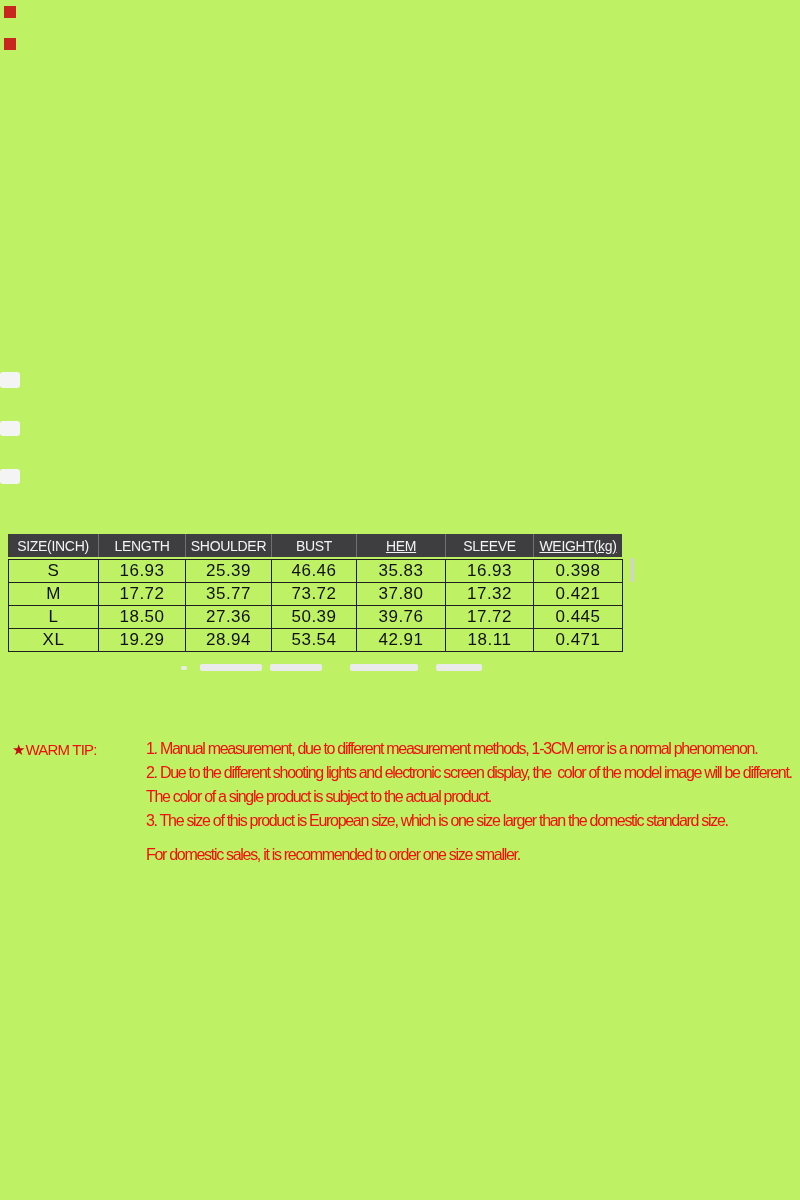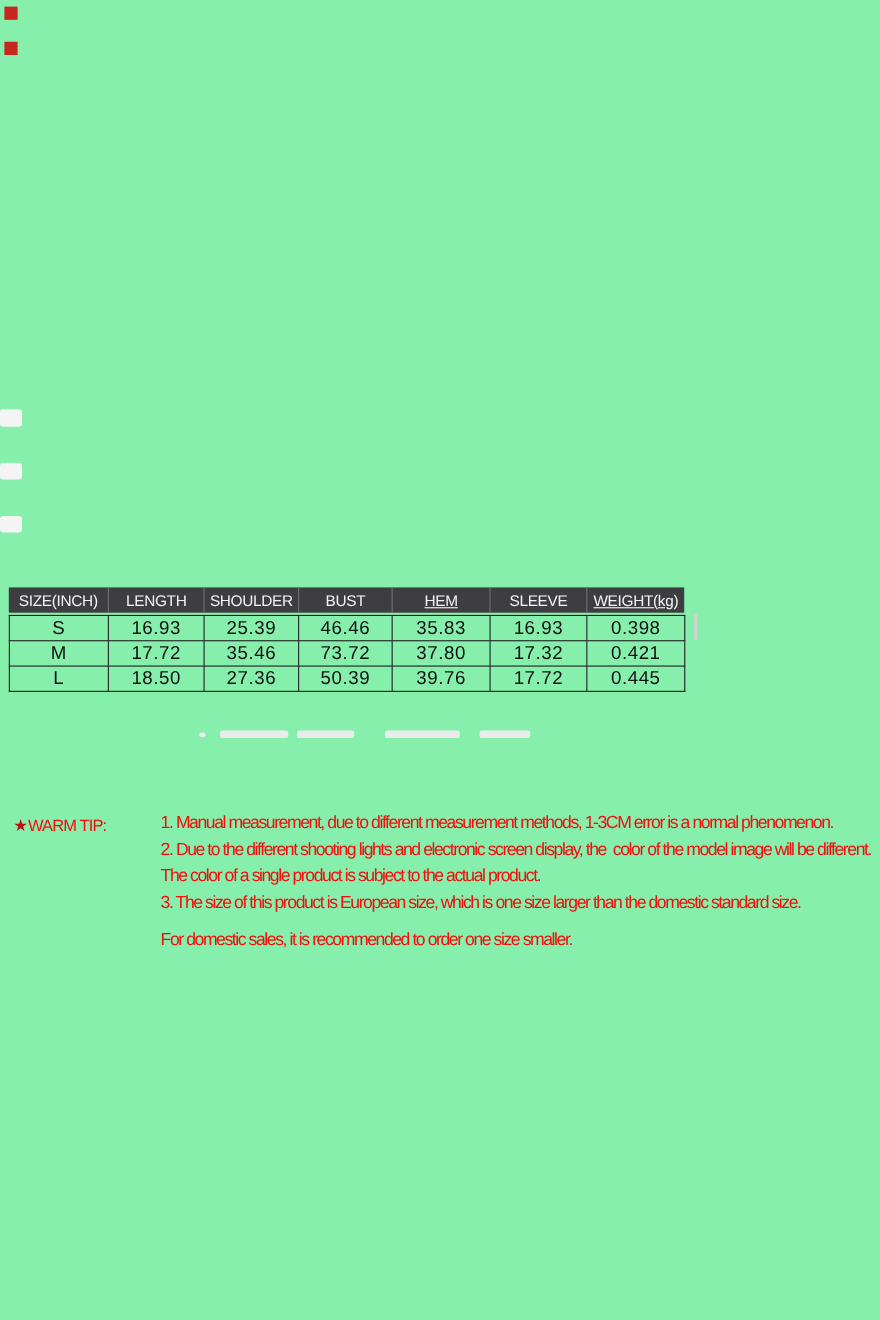--- a/index.html
+++ b/index.html
@@ -4,21 +4,21 @@
 <style>
   html, body {
     margin: 0;
     padding: 0;
     background: #ffffff;
   }
   .canvas {
     position: relative;
     width: 800px;
     height: 1200px;
-    background: #86efac;
+    background: #bef264;
     overflow: hidden;
     font-family: "Liberation Sans", "DejaVu Sans", sans-serif;
   }
 
   
   .red-sq { position: absolute; background: #c8271d; }
   .red-sq.a { left: 4px; top: 6px;  width: 12px; height: 12px; }
   .red-sq.b { left: 4px; top: 38px; width: 12px; height: 12px; }
   .edge-blob { position: absolute; left: 0; width: 20px; background: #f4f4f4; border-radius: 3px; }
   .edge-blob.b1 { top: 372px; height: 16px; }
@@ -138,34 +138,43 @@
         <td>16.93</td>
         <td>25.39</td>
         <td>46.46</td>
         <td>35.83</td>
         <td>16.93</td>
         <td>0.398</td>
       </tr>
       <tr>
         <td>M</td>
         <td>17.72</td>
-        <td>35.46</td>
+        <td>35.77</td>
         <td>73.72</td>
         <td>37.80</td>
         <td>17.32</td>
         <td>0.421</td>
       </tr>
       <tr>
         <td>L</td>
         <td>18.50</td>
         <td>27.36</td>
         <td>50.39</td>
         <td>39.76</td>
         <td>17.72</td>
         <td>0.445</td>
+      </tr>
+      <tr>
+        <td>XL</td>
+        <td>19.29</td>
+        <td>28.94</td>
+        <td>53.54</td>
+        <td>42.91</td>
+        <td>18.11</td>
+        <td>0.471</td>
       </tr>
     </tbody>
       </table>
   </div>
 
   <div class="right-tick"></div>
   <div class="smudge sm0"></div>
   <div class="smudge sm1"></div>
   <div class="smudge sm2"></div>
   <div class="smudge sm3"></div>

